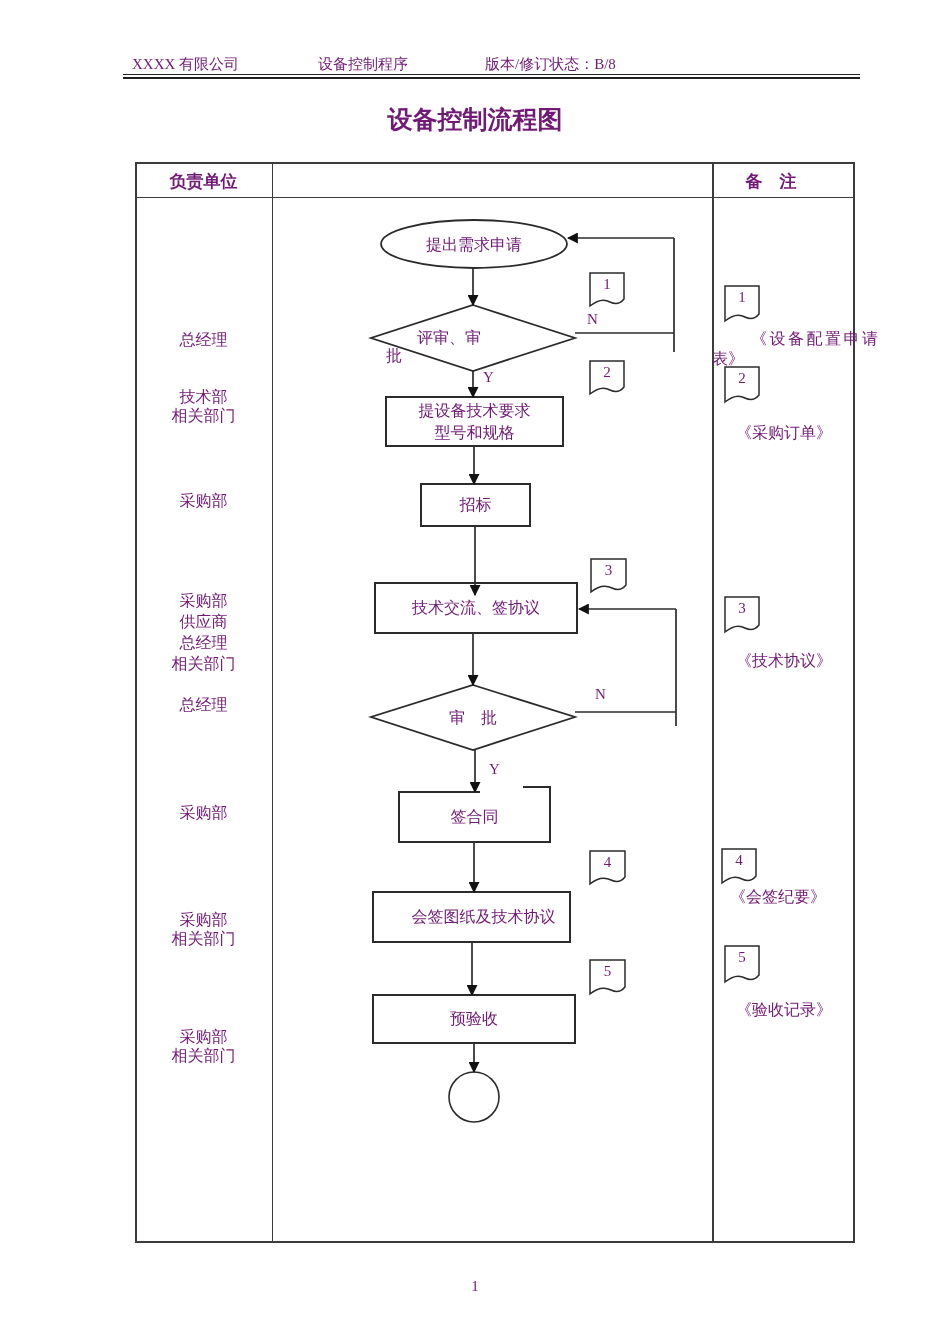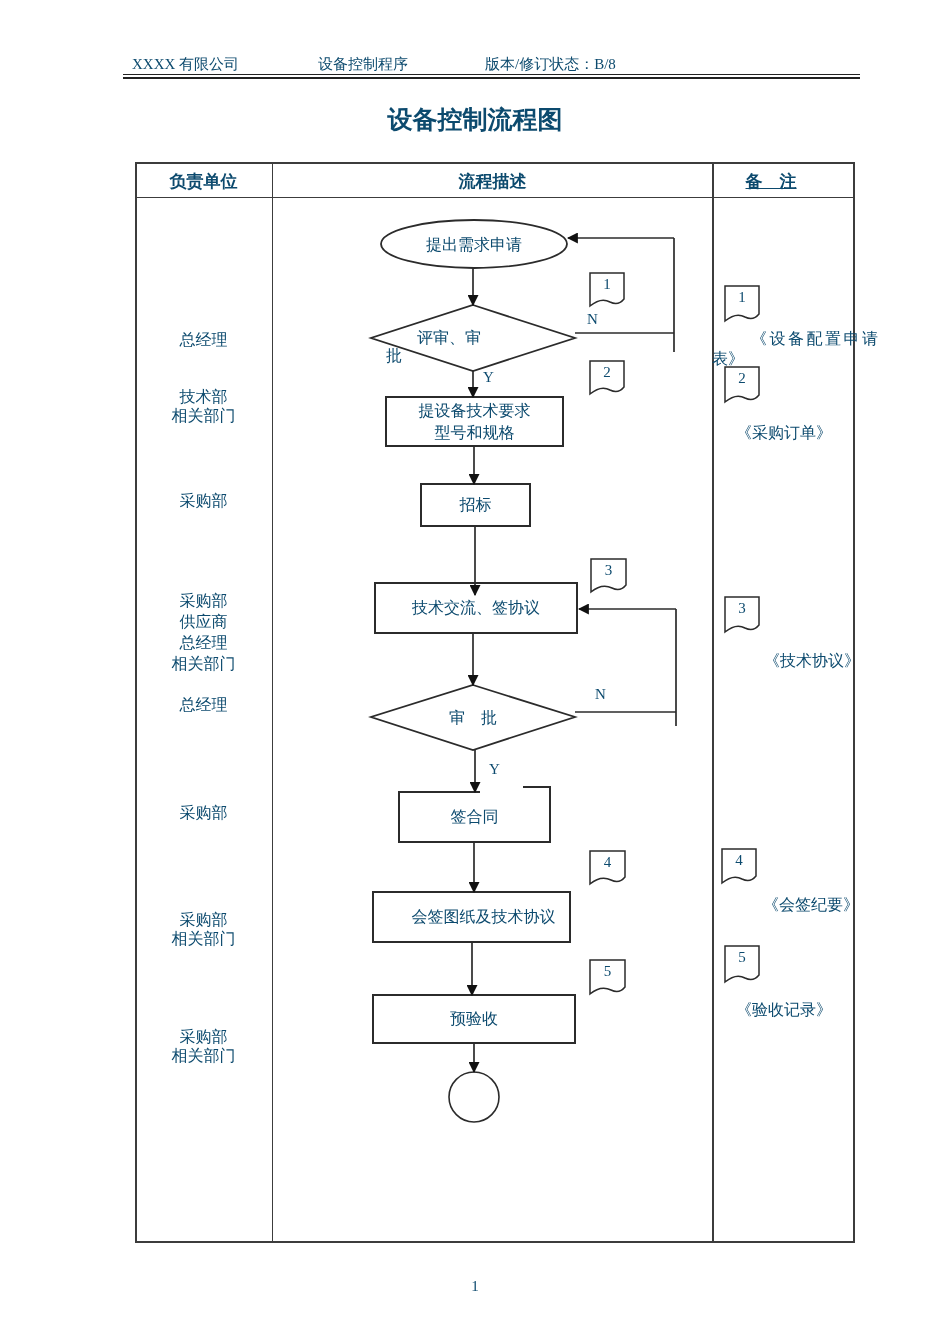--- a/index.html
+++ b/index.html
@@ -1,17 +1,17 @@
 <!DOCTYPE html>
 <html><head>
 <meta charset="utf-8">
 <style>
   html,body{margin:0;padding:0;background:#fff;}
   .page{position:relative;width:950px;height:1344px;background:#fff;overflow:hidden;
-        font-family:"Liberation Serif","DejaVu Serif",serif;color:#0c4a6e;}
+        font-family:"Liberation Serif","DejaVu Serif",serif;color:#701a75;}
   .abs{position:absolute;}
   .lbl{font-size:16px;line-height:20px;white-space:pre-line;}
   .ctr{text-align:center;}
   .bold{font-weight:bold;}
   .hdr-txt{font-size:15px;}
   .rule{background:#222;}
   .vline{background:#3c3c3c;}
   .hline{background:#3c3c3c;}
   .doc-num{font-size:15px;text-align:center;}
   .branch{font-size:15px;}
@@ -31,22 +31,21 @@
   <div class="abs rule" style="left:123px;top:77px;width:737px;height:2px;"></div>
 
   <div class="abs ctr bold" style="left:0;top:103px;width:950px;font-size:25px;">设备控制流程图</div>
 
   <div class="abs" style="left:135px;top:162px;width:720px;height:1081px;border:2px solid #3c3c3c;box-sizing:border-box;"></div>
   <div class="abs vline" style="left:272px;top:162px;width:1px;height:1081px;"></div>
   <div class="abs vline" style="left:712px;top:162px;width:2px;height:1081px;"></div>
   <div class="abs hline" style="left:135px;top:197px;width:720px;height:1px;"></div>
 
   <div class="abs ctr bold" style="left:135px;top:170px;width:137px;font-size:17px;">负责单位</div>
-  <div class="abs ctr bold" style="left:272px;top:170px;width:441px;font-size:17px;">流程描述</div>
-  <div class="abs ctr bold" style="left:713px;top:170px;width:116px;font-size:17px;text-decoration:underline;">备　注</div>
+  <div class="abs ctr bold" style="left:713px;top:170px;width:116px;font-size:17px;">备　注</div>
 
   <div class="abs lbl ctr" style="left:135px;top:330px;width:137px;">总经理</div>
   <div class="abs lbl ctr" style="left:135px;top:387px;width:137px;line-height:19px;">技术部
 相关部门</div>
   <div class="abs lbl ctr" style="left:135px;top:491px;width:137px;">采购部</div>
   <div class="abs lbl ctr" style="left:135px;top:590px;width:137px;line-height:21px;">采购部
 供应商
 总经理
 相关部门</div>
   <div class="abs lbl ctr" style="left:135px;top:695px;width:137px;">总经理</div>
@@ -139,23 +138,23 @@
   <div class="abs doc-num" style="left:590px;top:963px;width:35px;">5</div>
 
   <div class="abs doc-num" style="left:725px;top:289px;width:34px;">1</div>
   <div class="abs lbl ls" style="left:714px;top:329px;width:140px;">《设备配置申请</div>
   <div class="abs lbl" style="left:712px;top:349px;">表》</div>
 
   <div class="abs doc-num" style="left:725px;top:370px;width:34px;">2</div>
   <div class="abs lbl ctr" style="left:713px;top:423px;width:142px;">《采购订单》</div>
 
   <div class="abs doc-num" style="left:725px;top:600px;width:34px;">3</div>
-  <div class="abs lbl ctr" style="left:713px;top:651px;width:142px;margin-left:28px;">《技术协议》</div>
+  <div class="abs lbl ctr" style="left:713px;top:651px;width:142px;">《技术协议》</div>
 
   <div class="abs doc-num" style="left:722px;top:852px;width:34px;">4</div>
-  <div class="abs lbl ctr" style="left:740px;top:887px;width:142px;margin-top:8px;">《会签纪要》</div>
+  <div class="abs lbl ctr" style="left:707px;top:887px;width:142px;">《会签纪要》</div>
 
   <div class="abs doc-num" style="left:725px;top:949px;width:34px;">5</div>
   <div class="abs lbl ctr" style="left:713px;top:1000px;width:142px;">《验收记录》</div>
 
   <div class="abs ctr" style="left:0;top:1278px;width:950px;font-size:15px;">1</div>
 
 </div>
 
 </body></html>

